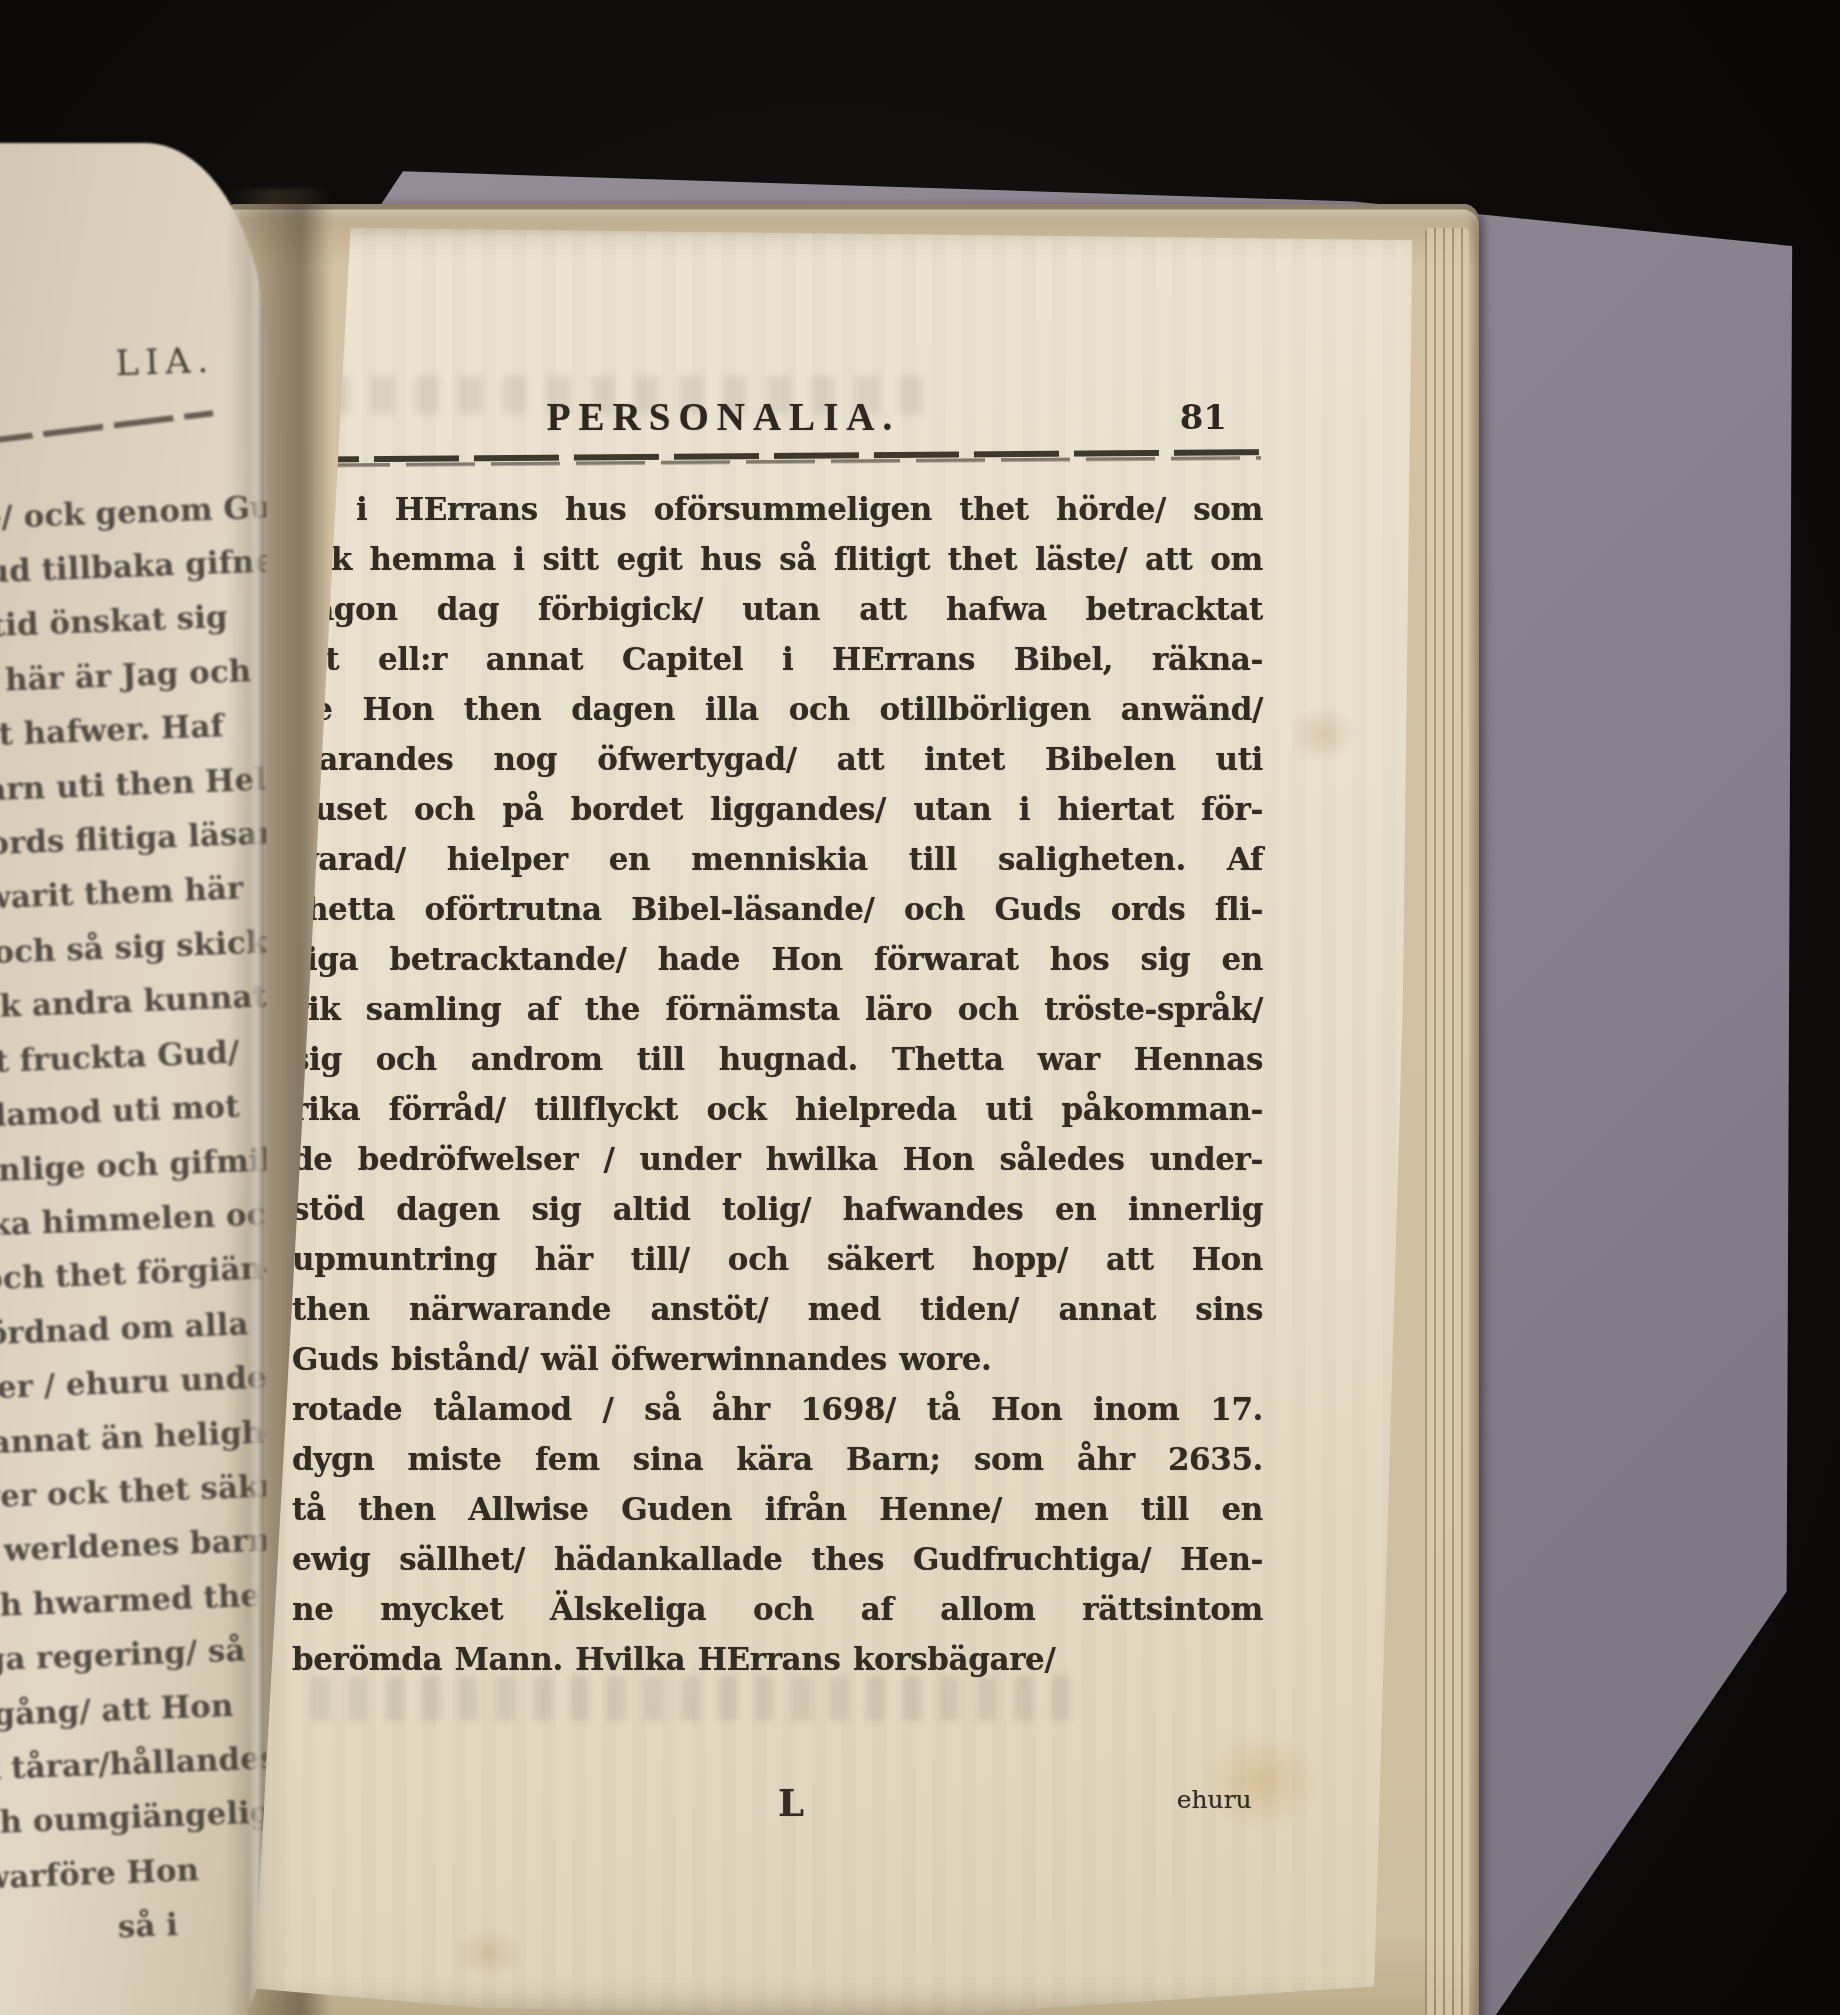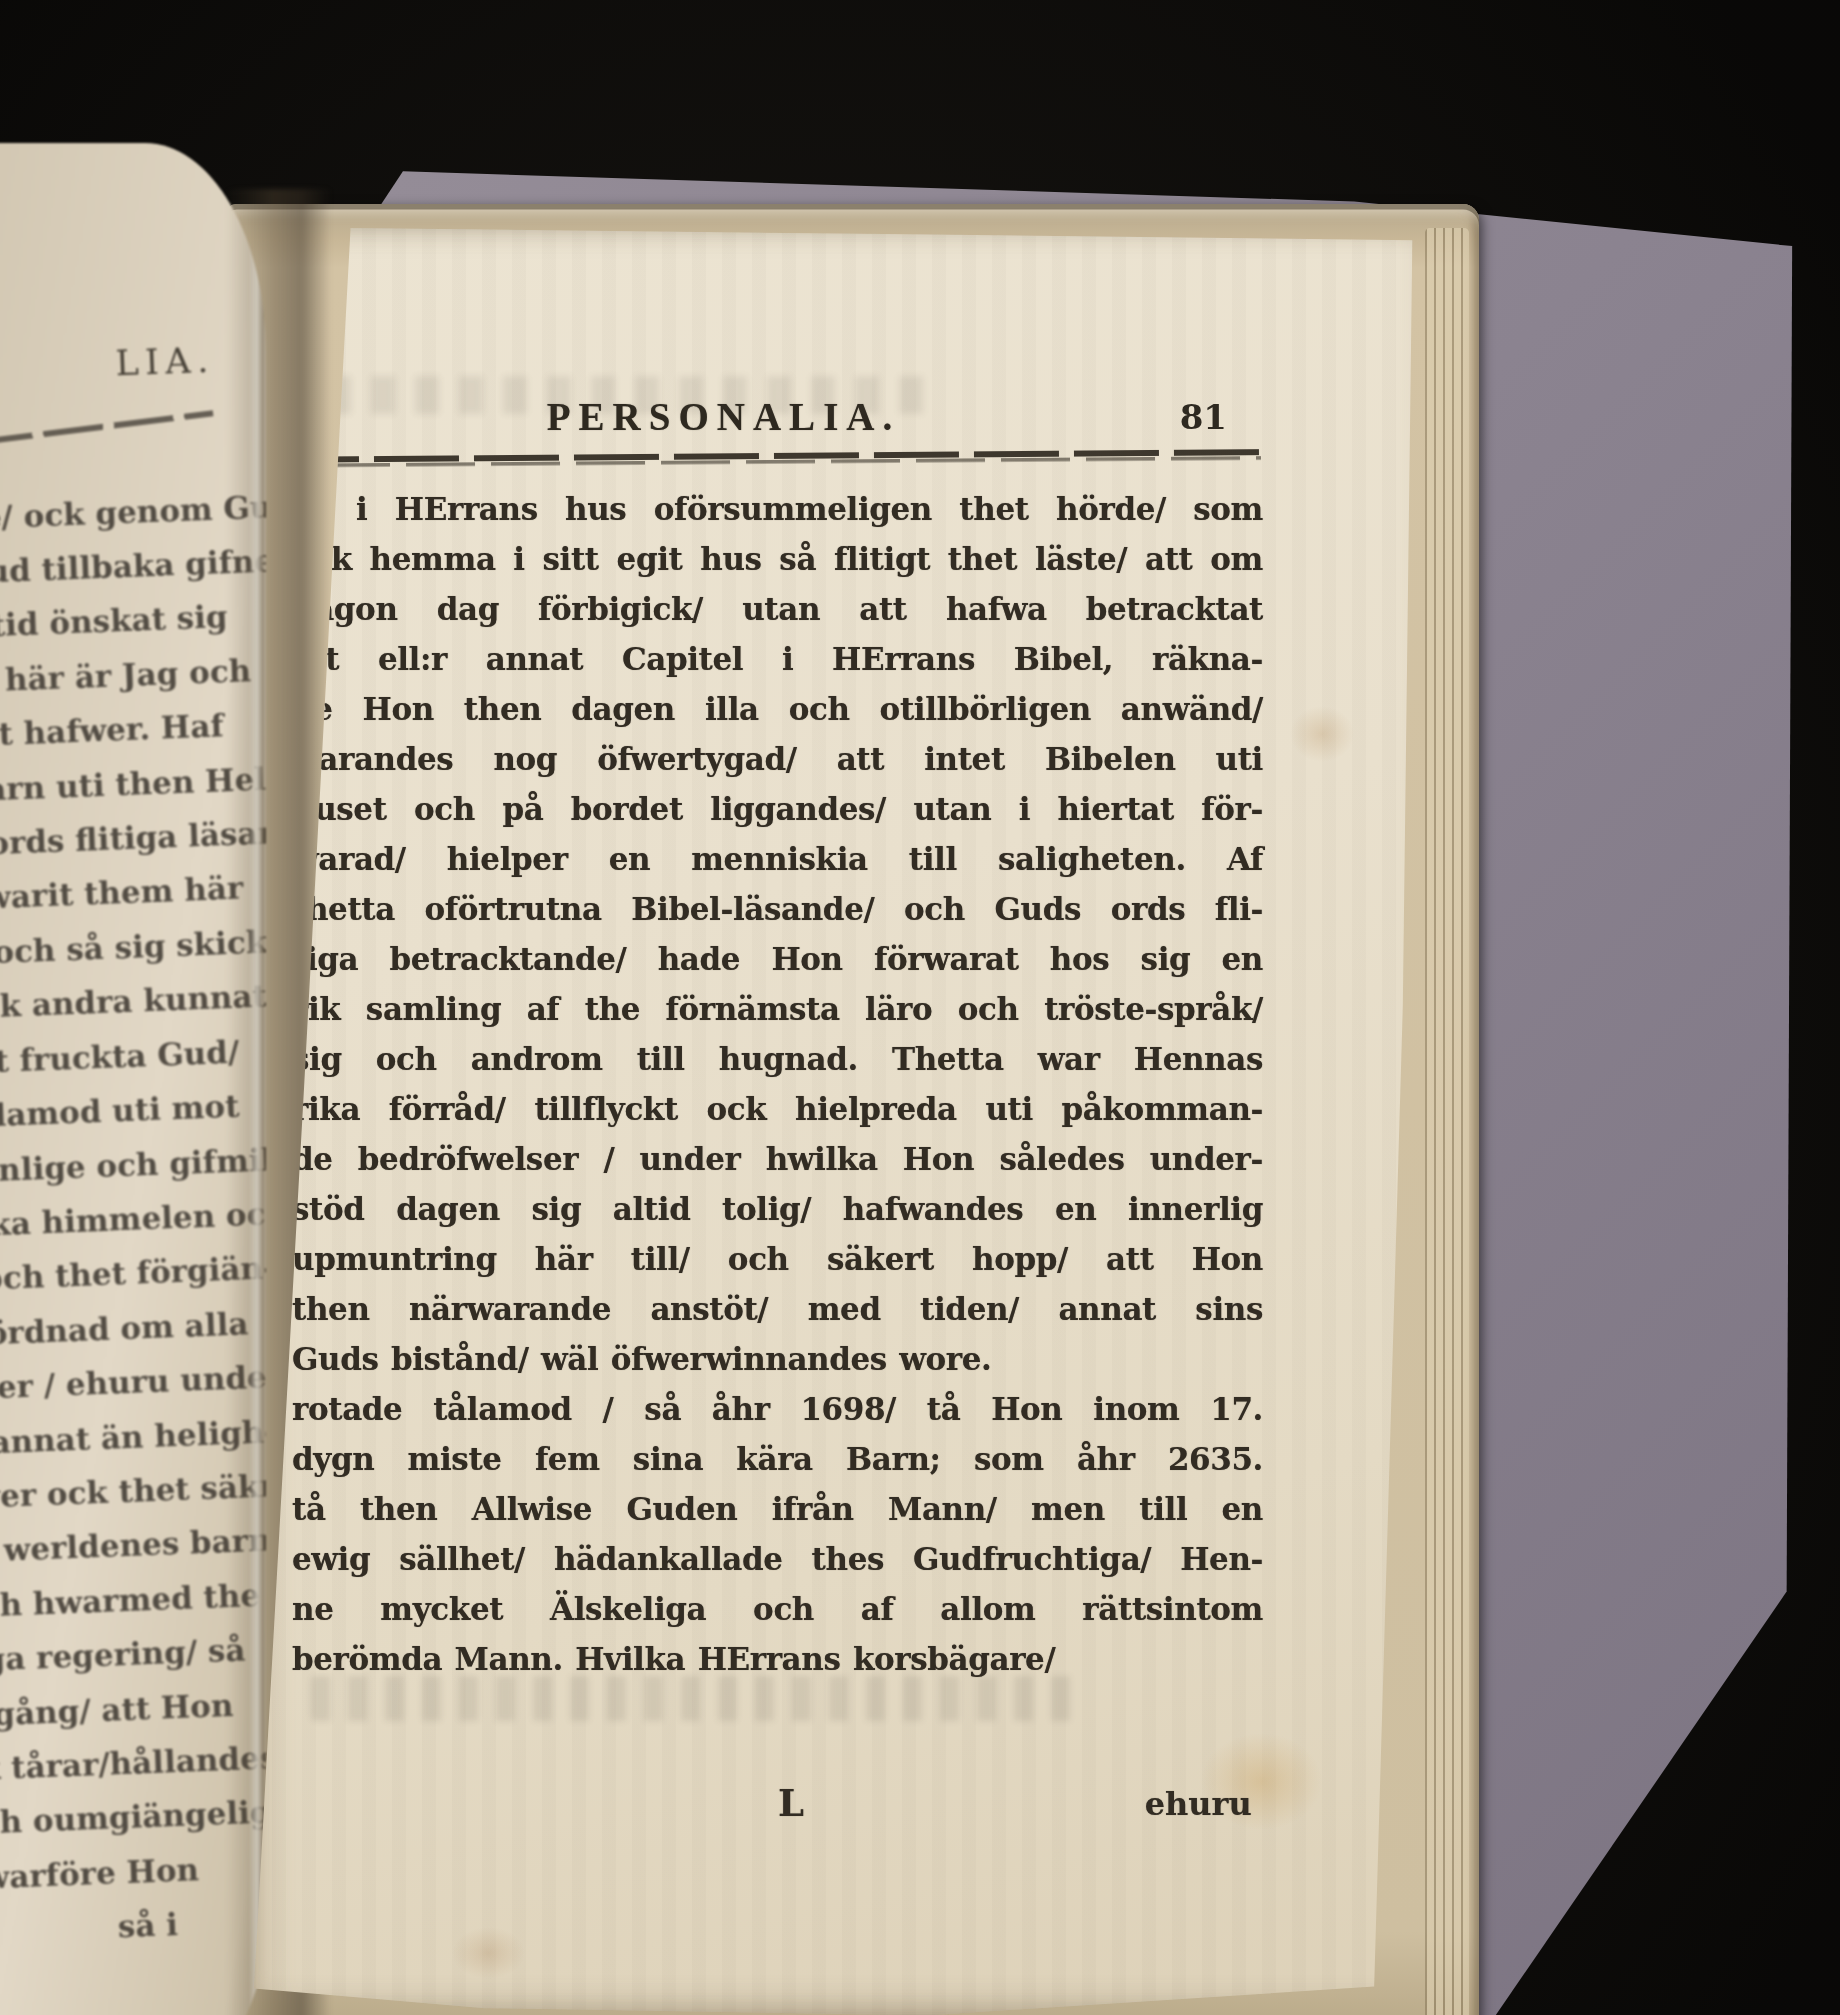--- a/index.html
+++ b/index.html
@@ -98,21 +98,21 @@
   .ghost-gap{position:absolute;left:69px;top:1458px;width:766px;height:45px;z-index:1;opacity:.5;
     background:repeating-linear-gradient(90deg, rgba(70,64,54,.22) 0 19.3px, rgba(70,64,54,0) 19.3px 37px);
     filter:blur(3.2px);border-radius:4.8px;}
   .ghost-top{position:absolute;left:85px;top:158px;width:605px;height:38px;z-index:1;opacity:.4;
     background:repeating-linear-gradient(90deg, rgba(70,64,54,.25) 0 24px, rgba(70,64,54,0) 24px 44px);
     filter:blur(3.6px);}
 
   .sig-row{position:absolute;left:50px;top:1563px;width:971px;height:60px;z-index:2;}
   .sig-mark{position:absolute;left:486px;top:0;font-size:37px;font-weight:bold;color:var(--ink);
     text-shadow:0 0 1px rgba(50,44,35,.5);}
-  .catchword{position:absolute;right:11.3px;top:4px;font-size:32px;font-weight:bold;color:var(--ink);
+  .catchword{position:absolute;right:11.3px;top:4px;font-size:25px;font-weight:normal;color:var(--ink);
     text-shadow:0 0 1px rgba(50,44,35,.5);text-align:right;}
 </style>
 </head>
 <body>
 
 <div class="stage" data-name="photograph-of-open-book">
 
   <div class="gray-sheet" data-name="gray-backing-sheet"></div>
   <div class="leather" data-name="leather-cover-corner"></div>
   <div class="page-stack" data-name="page-block-edges"></div>
@@ -173,21 +173,21 @@
       <div class="line j" data-name="text-line">rik samling af the förnämsta läro och tröste-språk/</div>
       <div class="line j" data-name="text-line">sig och androm till hugnad.  Thetta war Hennas</div>
       <div class="line j" data-name="text-line">rika förråd/ tillflyckt ock hielpreda uti påkomman-</div>
       <div class="line j" data-name="text-line">de bedröfwelser / under hwilka Hon således under-</div>
       <div class="line j" data-name="text-line">stöd dagen sig altid tolig/ hafwandes en innerlig</div>
       <div class="line j" data-name="text-line">upmuntring här till/ och säkert hopp/ att Hon</div>
       <div class="line j" data-name="text-line">then närwarande anstöt/ med tiden/ annat sins</div>
       <div class="line j noj" data-name="text-line">Guds bistånd/ wäl öfwerwinnandes wore.</div>
       <div class="line j" data-name="text-line">rotade tålamod / så åhr 1698/ tå Hon inom 17.</div>
       <div class="line j" data-name="text-line">dygn miste fem sina kära Barn; som åhr 2635.</div>
-      <div class="line j" data-name="text-line">tå then Allwise Guden ifrån Mann/ men till en</div>
+      <div class="line j" data-name="text-line">tå then Allwise Guden ifrån Henne/ men till en</div>
       <div class="line j" data-name="text-line">ewig sällhet/ hädankallade thes Gudfruchtiga/ Hen-</div>
       <div class="line j" data-name="text-line">ne mycket Älskeliga och af allom rättsintom</div>
       <div class="line j noj" data-name="text-line">berömda Mann.   Hvilka HErrans korsbägare/</div>
     </div>
 
     <div class="ghost-gap" data-name="bleed-through-smudge-gap"></div>
 
     <div class="sig-row" data-name="signature-row">
       <span class="sig-mark" data-name="signature-mark">L</span>
       <span class="catchword" data-name="catchword">ehuru</span>

